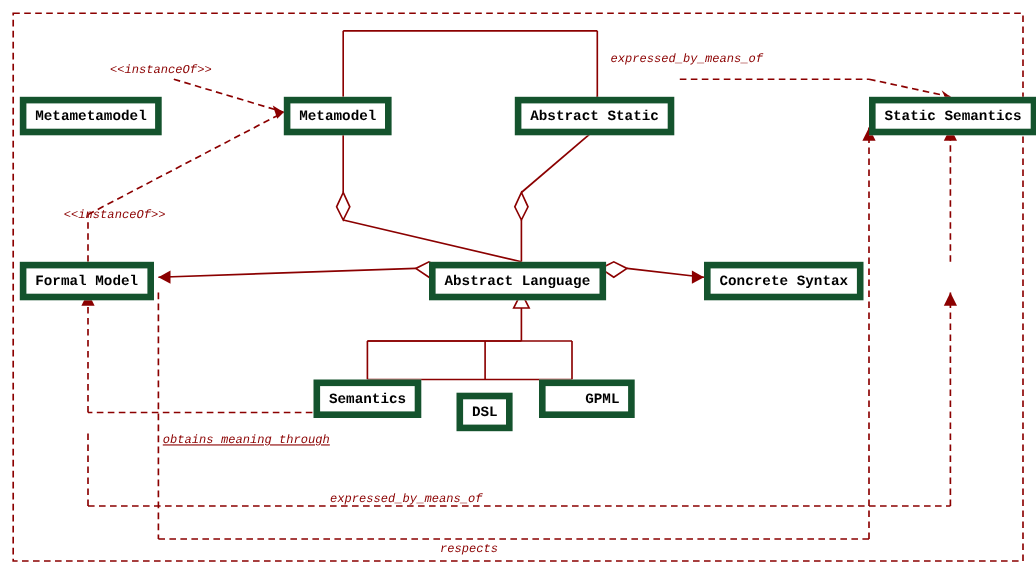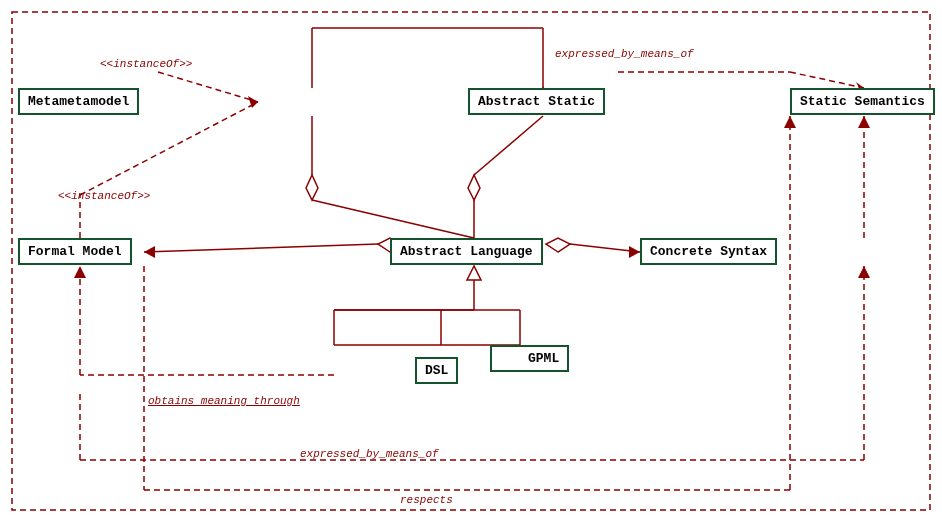--- a/index.html
+++ b/index.html
@@ -20,21 +20,21 @@
     }
     svg {
       position: absolute;
       top: 0;
       left: 0;
       width: 942px;
       height: 522px;
     }
     .node-box {
       position: absolute;
-      border: 2px solid #14532d;
+      border: 6px solid #14532d;
       background: #fff;
       padding: 4px 8px;
       font-weight: bold;
       font-family: 'Courier New', monospace;
       font-size: 13px;
       color: #000;
       white-space: nowrap;
     }
     .label-text {
       position: absolute;
@@ -114,31 +114,33 @@
 
     <line x1="144" y1="490" x2="790" y2="490" stroke="#8b0000" stroke-width="1.5" stroke-dasharray="6,4"></line>
     <line x1="144" y1="266" x2="144" y2="490" stroke="#8b0000" stroke-width="1.5" stroke-dasharray="6,4"></line>
     <line x1="790" y1="490" x2="790" y2="116" stroke="#8b0000" stroke-width="1.5" stroke-dasharray="6,4"></line>
     <polygon points="790,116 784,128 796,128" fill="#8b0000"></polygon>
 
   </svg>
 
   <div class="node-box" style="left:18px; top:88px;">Metametamodel</div>
 
+  <div class="node-box" style="left:258px; top:88px;">Metamodel</div>
 
   <div class="node-box" style="left:468px; top:88px;">Abstract Static</div>
 
   <div class="node-box" style="left:790px; top:88px;">Static Semantics</div>
 
   <div class="node-box" style="left:18px; top:238px;">Formal Model</div>
 
   <div class="node-box" style="left:390px; top:238px;">Abstract Language</div>
 
   <div class="node-box" style="left:640px; top:238px;">Concrete Syntax</div>
 
+  <div class="node-box" style="left:285px; top:345px;">Semantics</div>
 
   <div class="node-box" style="left:415px; top:345px;margin-top:12px;">DSL</div>
 
   <div class="node-box" style="left:490px; top:345px;padding-left:36px;">GPML</div>
 
   <div class="label-text" style="left:100px; top:58px;">&lt;&lt;instanceOf&gt;&gt;</div>
 
   <div class="label-text" style="left:58px; top:190px;">&lt;&lt;instanceOf&gt;&gt;</div>
 
   <div class="label-text" style="left:555px; top:48px;">expressed_by_means_of</div>

